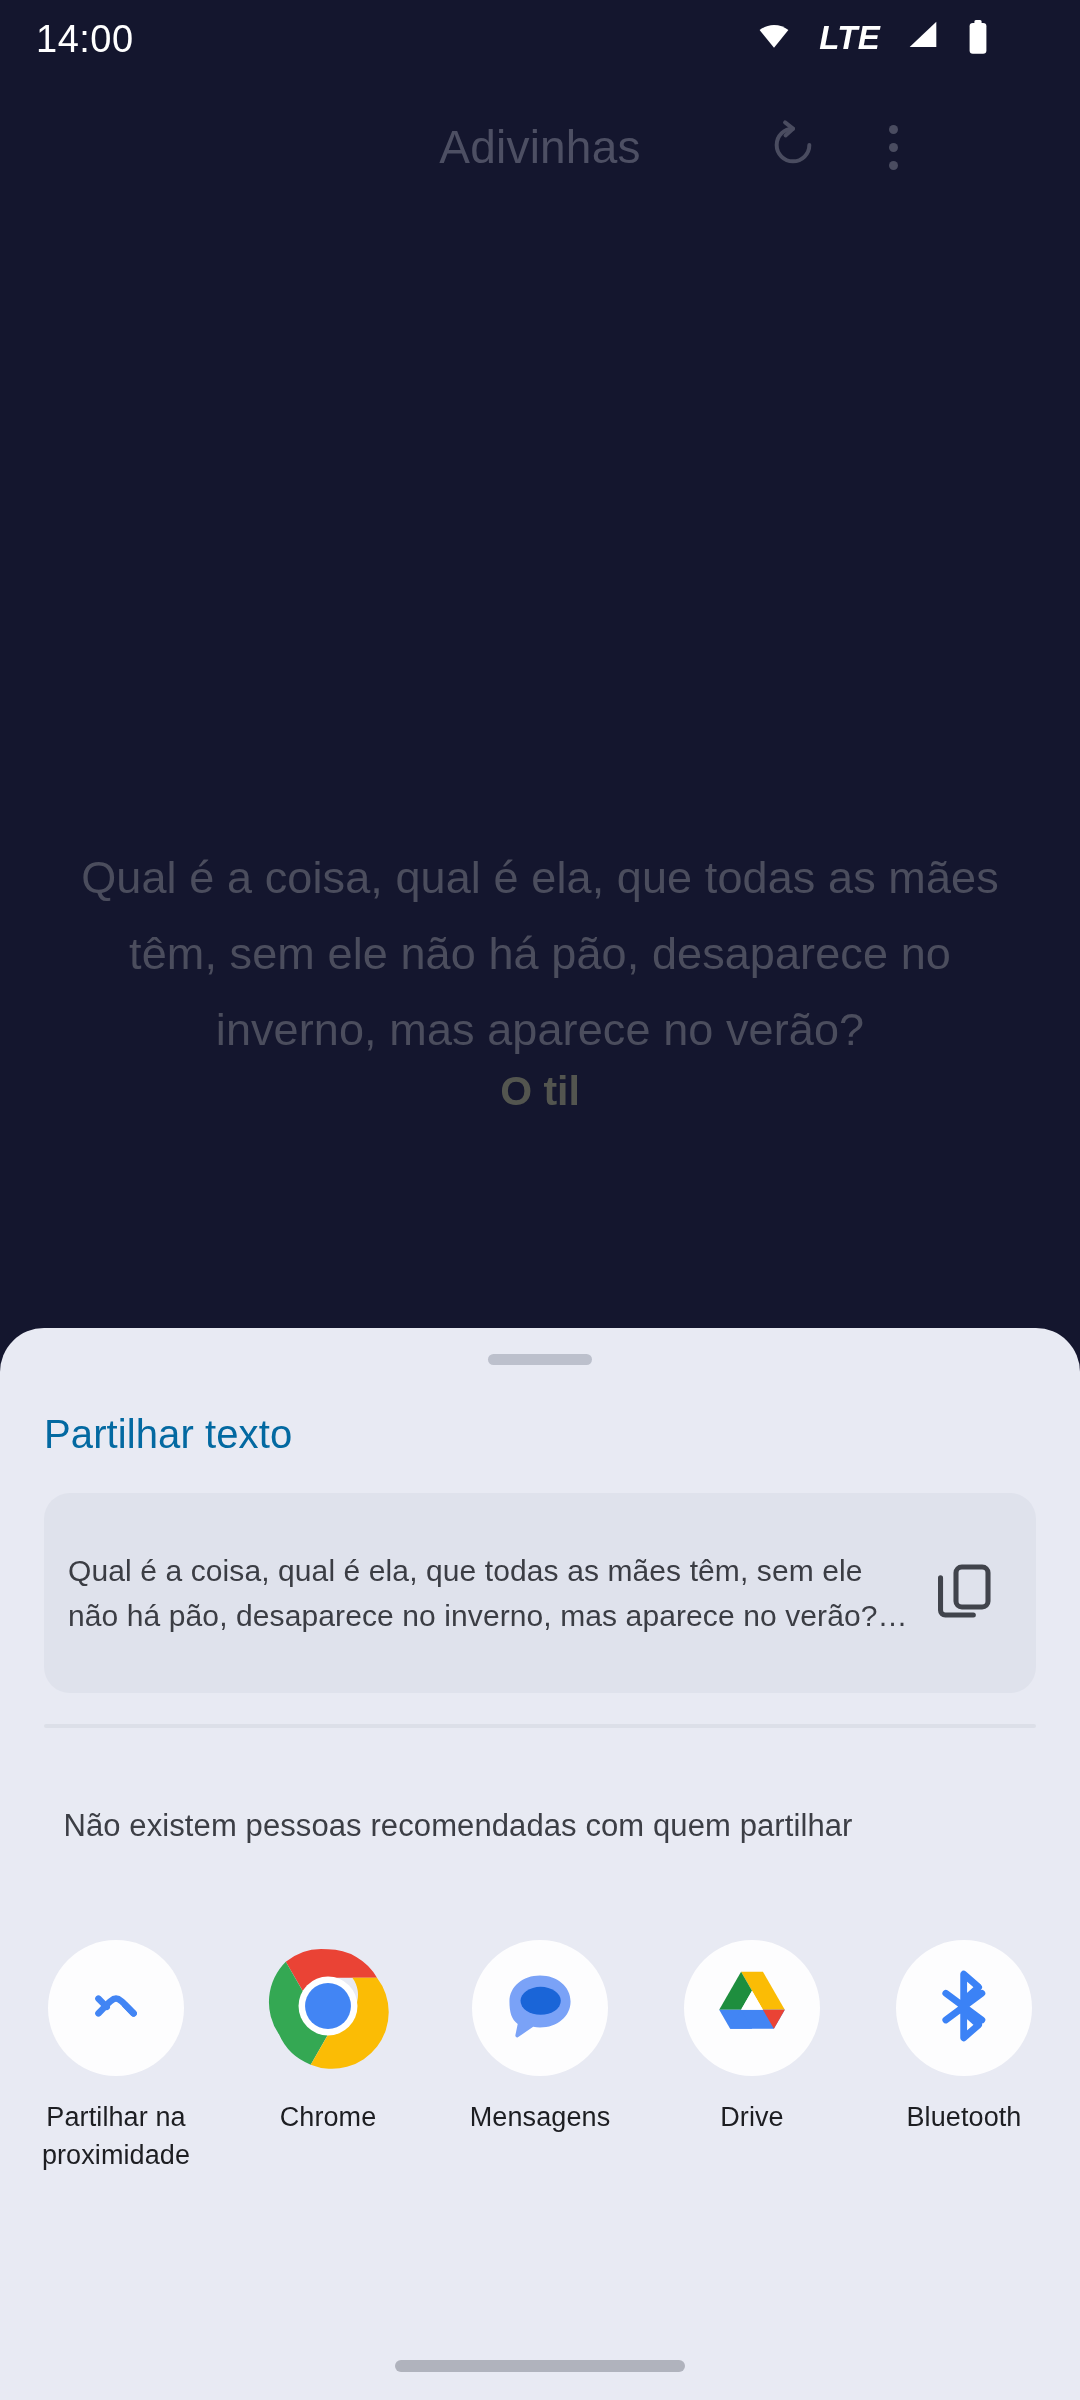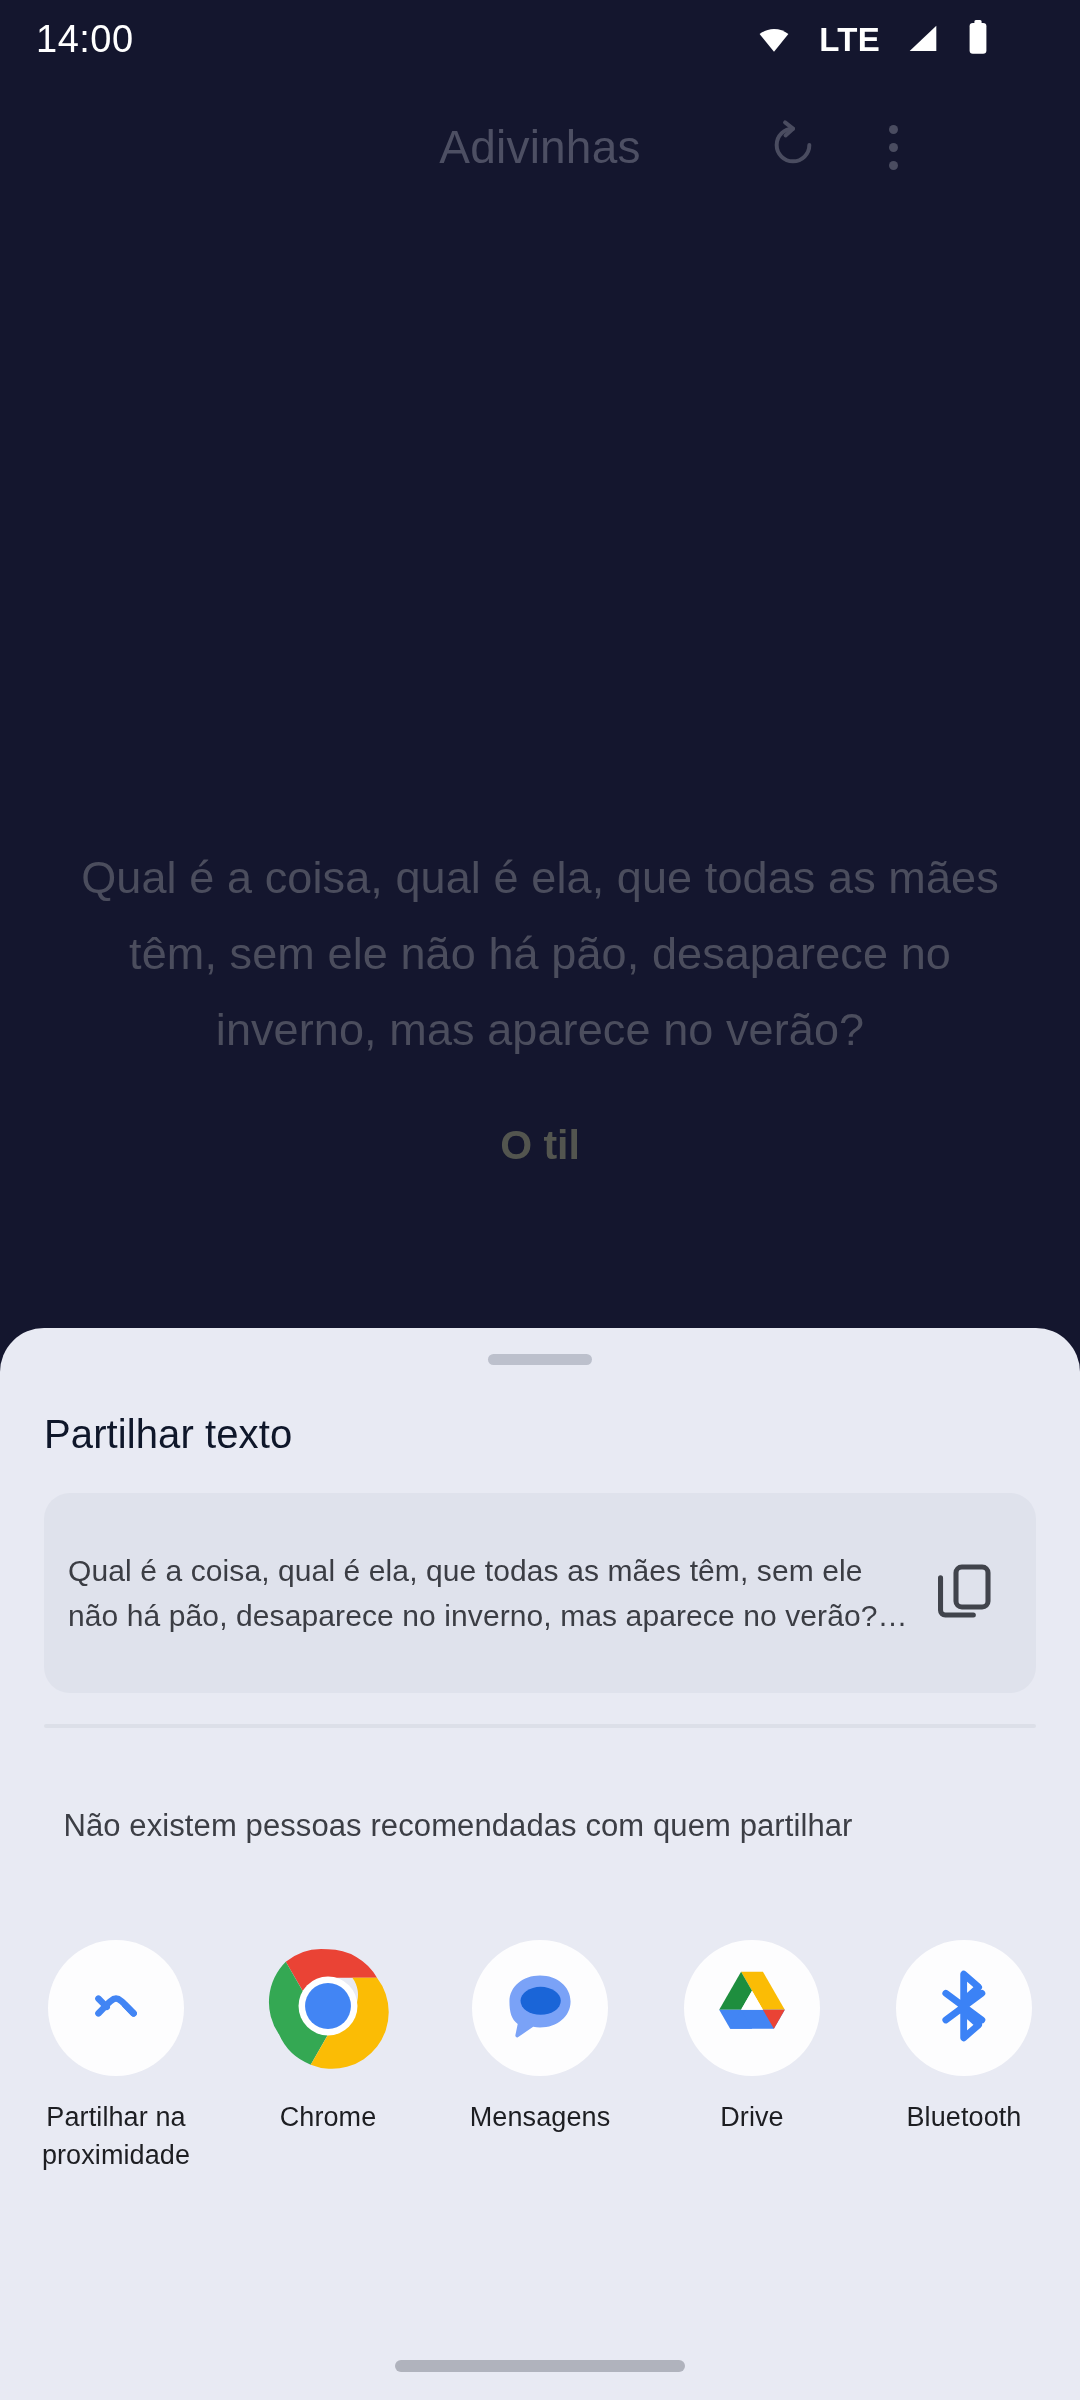--- a/index.html
+++ b/index.html
@@ -10,21 +10,21 @@
   }
   #screen { position:relative; width:1080px; height:2400px; background:#14162e; }
 
   
   #status-bar {
     position:absolute; top:0; left:0; width:1024px; height:78px;
     display:flex; align-items:center; justify-content:space-between;
     padding:0 34px 0 36px; color:#ffffff;
   }
   #status-clock { font-size:38px; letter-spacing:.5px; line-height:1; }
-  #status-icons { display:flex; align-items:flex-end; gap:25px; }
+  #status-icons { display:flex; align-items:flex-start; gap:25px;font-style:italic; }
   .lte-text { font-size:33px; font-weight:600; letter-spacing:.3px; }
 
   
   #app-header {
     position:absolute; top:92px; left:0; width:955px; height:110px;
     display:flex; align-items:center;
   }
   #app-title {
     position:absolute; left:0; width:1080px; text-align:center;
     font-size:46px; color:#4d4f63; letter-spacing:.2px;
@@ -40,35 +40,35 @@
 
   
   #riddle-area {
     position:absolute; top:840px; left:0; width:1080px;
     padding:0 52px; text-align:center;
   }
   #riddle-text {
     font-size:45px; line-height:76px; color:#4b4d5d; letter-spacing:.1px;
   }
   #riddle-answer {
-    margin-top:54px; font-size:41px; font-weight:bold; color:#53554f;
+    font-size:41px; font-weight:bold; color:#53554f;
   }
 
   
   #share-sheet {
     position:absolute; left:0; bottom:0; width:1080px; height:1072px;
     background:#e8eaf3; border-radius:44px 44px 0 0;
   }
   #sheet-handle {
     position:absolute; top:26px; left:50%; transform:translateX(-50%);
     width:104px; height:11px; border-radius:6px; background:#bcc0cc;
   }
   #sheet-title {
     position:absolute; top:84px; left:44px;
-    font-size:40px; color:#0f172a; letter-spacing:.1px;
+    font-size:40px; color:#0369a1; letter-spacing:.1px;
   }
 
   #preview-card {
     position:absolute; top:165px; left:44px; width:992px; height:200px;
     background:#dfe2ec; border-radius:26px;
     display:flex; align-items:center; padding:0 26px 0 24px;
   }
   #preview-text {
     flex:1; font-size:30px; line-height:45px; color:#3b3d44; letter-spacing:.1px;
   }

